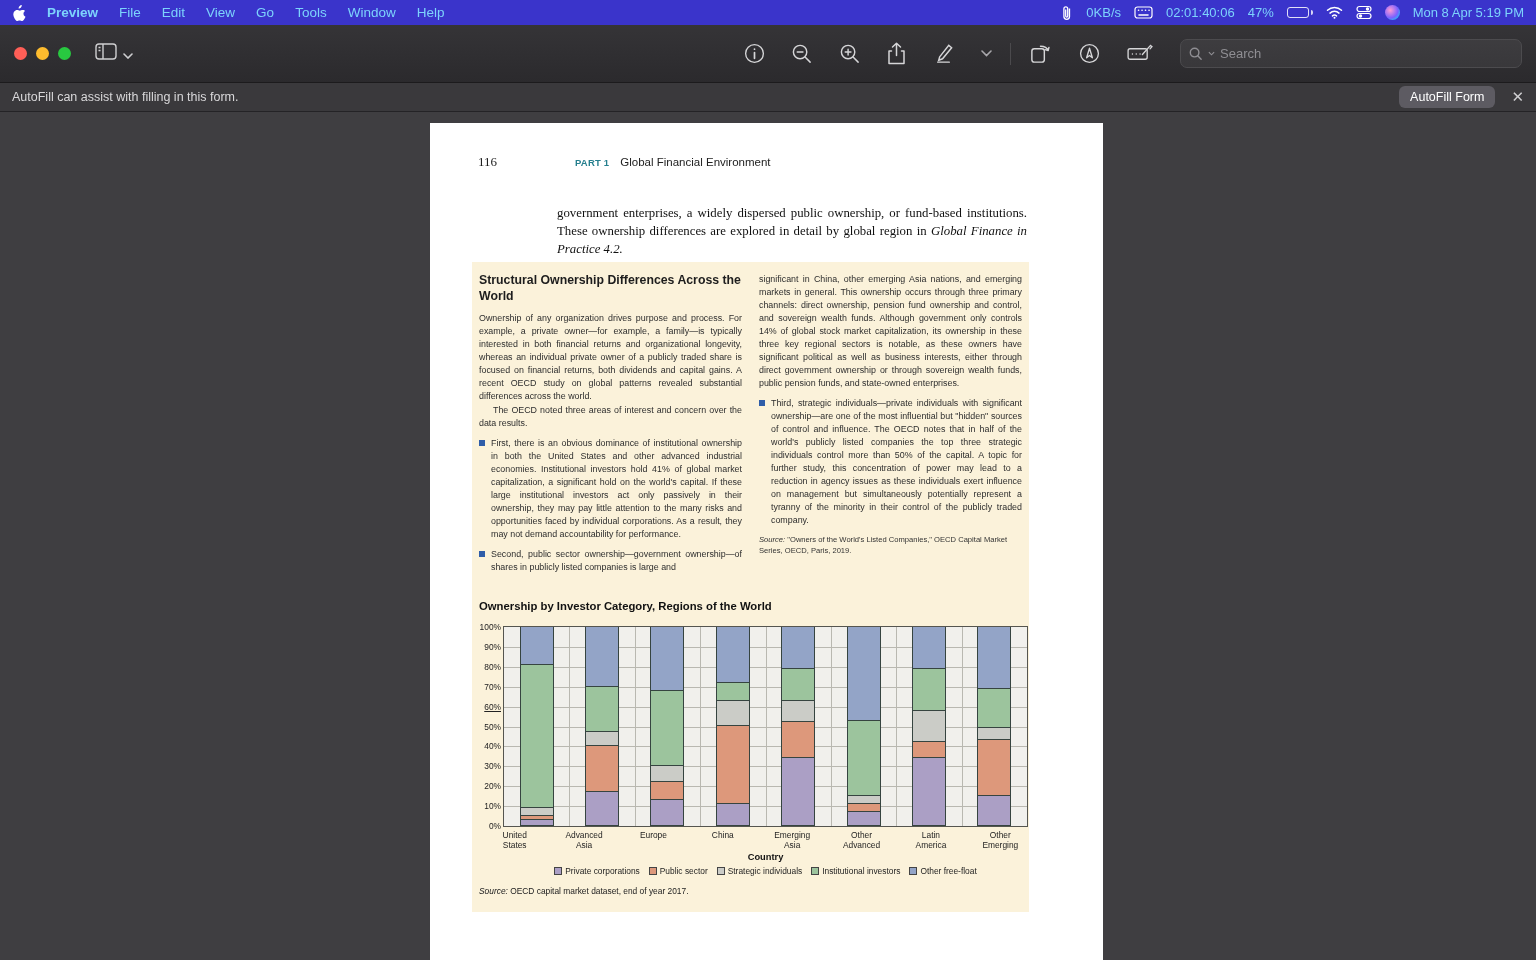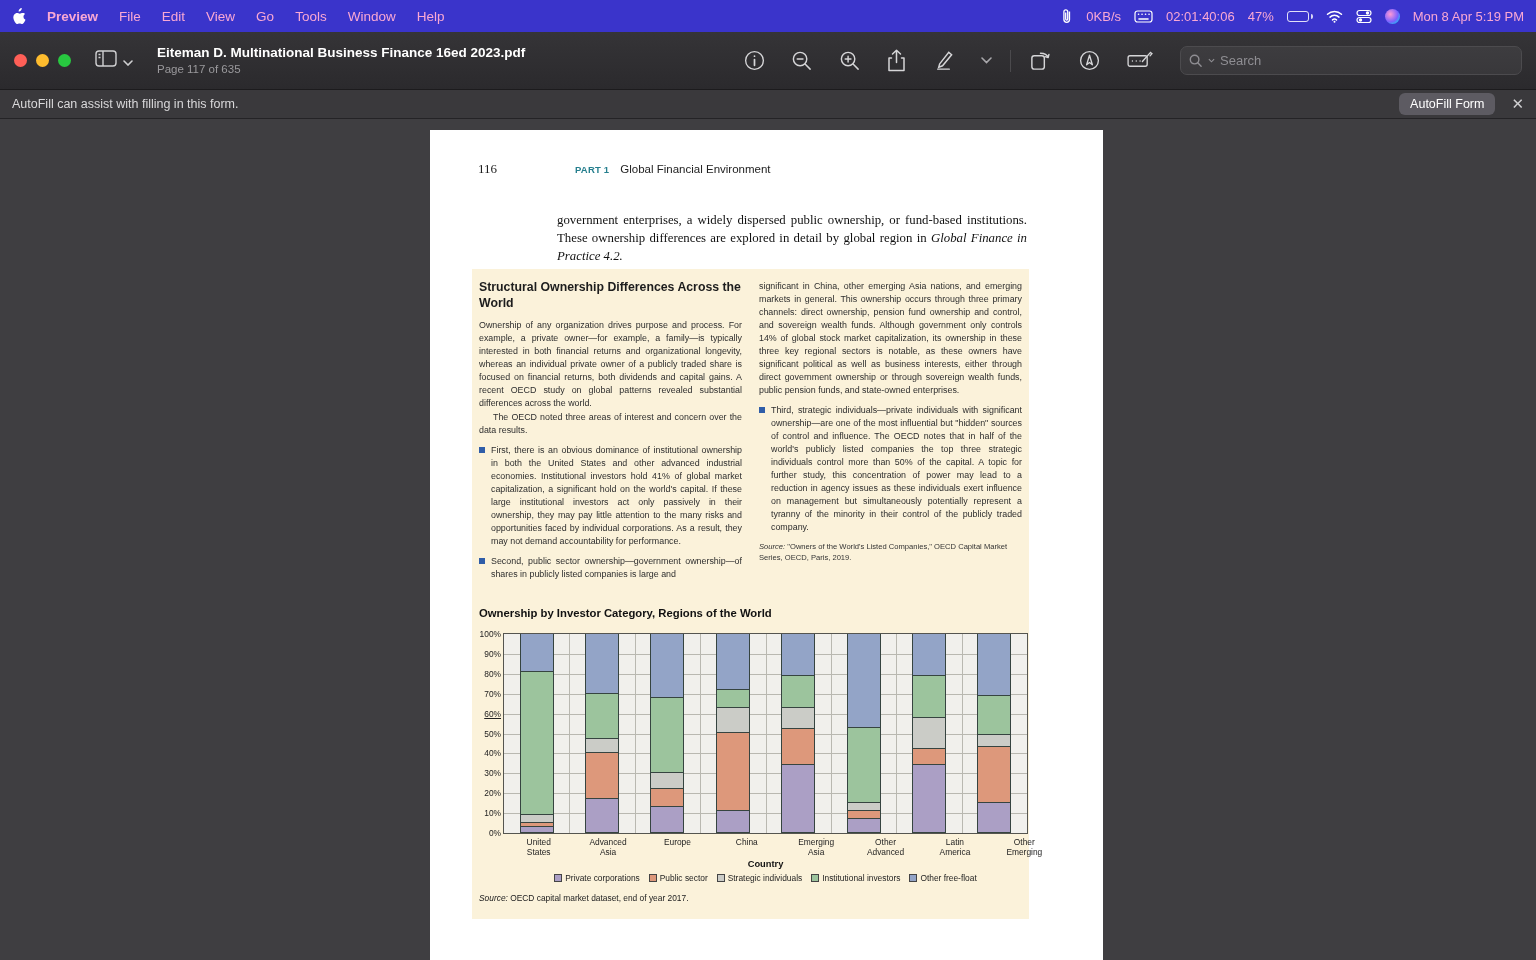--- a/index.html
+++ b/index.html
@@ -1,20 +1,20 @@
 <!DOCTYPE html>
 <html><head>
 <meta charset="utf-8">
 <style>
   * { margin:0; padding:0; box-sizing:border-box; }
   html,body { width:1536px; height:960px; overflow:hidden; background:#3f3e41;
               font-family:"Liberation Sans", sans-serif; }
 
   
-  .menubar { height:32px; background:#3a34cb; color:#f9a8d4; display:flex; align-items:center;
+  .menubar { height:25px; background:#3a34cb; color:#7dd3fc; display:flex; align-items:center;
              padding:0 12px; font-size:13.5px; }
   .menubar .left { display:flex; align-items:center; gap:21px; }
   .menu-item { cursor:default; }
   .app-name { font-weight:700; }
   .menubar .right { margin-left:auto; display:flex; align-items:center; gap:13px; font-size:13px; }
   .mb-icon { display:inline-flex; align-items:center; }
   .battery { display:inline-flex; align-items:center; gap:2px; }
   .battery .shell { width:22px; height:11px; border:1px solid rgba(255,255,255,.85); border-radius:3px; padding:1px; }
   .battery .lvl { height:100%; width:47%; background:#fff; border-radius:1px; }
   .battery .nub { width:2px; height:5px; background:rgba(255,255,255,.8); border-radius:0 2px 2px 0; }
@@ -81,21 +81,21 @@
           border:1px solid #55554f; }
   .hgrid { position:absolute; left:0; right:0; height:1px; background:#b9b8b0; }
   .vgrid { position:absolute; top:0; bottom:0; width:1px; background:#b9b8b0; }
   .ylab { position:absolute; right:100%; margin-right:3px; font-size:8.4px; color:#222; width:30px;
           text-align:right; white-space:nowrap; }
   .bars { position:absolute; inset:0; display:flex; }
   .slot { flex:1; display:flex; justify-content:center; }
   .bar { width:34px; height:100%; display:flex; flex-direction:column; border-left:1px solid #364440;
          border-right:1px solid #364440; }
   .seg { width:100%; border-bottom:1px solid #364440; }
-  .xlabels { display:flex; margin-left:40px; width:525px; margin-top:3px;gap:30px; }
+  .xlabels { display:flex; margin-left:16px; width:525px; margin-top:3px;gap:30px; }
   .xlab { flex:1; text-align:center; font-size:8.4px; color:#1e1e1e; }
   .xaxis-title { margin-left:24px; width:525px; text-align:center; font-weight:700; font-size:9.3px;
                  color:#111; margin-top:2px; }
   .legend { margin-left:24px; width:525px; display:flex; justify-content:center; gap:9px; margin-top:4px; }
   .leg-item { display:flex; align-items:center; gap:3px; font-size:8.4px; color:#1e1e1e; }
   .leg-sw { width:8px; height:8px; border:1px solid #444; }
   .chart-src { padding:10px 7px 0 7px; font-size:8.4px; color:#222; }
   .chart-src .lbl { font-style:italic; }
 </style>
 </head>
@@ -167,24 +167,20 @@
       <svg width="22" height="17" viewBox="0 0 22 17" fill="none" stroke="#cfcfd1" stroke-width="1.4">
         <rect x="1" y="1" width="20" height="15" rx="3"></rect>
         <path d="M8 1v15M3.5 4.5h2M3.5 7.5h2"></path>
       </svg>
     </span>
     <span>
       <svg width="10" height="6" viewBox="0 0 10 6" fill="none" stroke="#cfcfd1" stroke-width="1.6" stroke-linecap="round">
           <path d="M1 1l4 4 4-4"></path>
         </svg>
     </span>
-  </div>
-  <div class="titleblock">
-    <div class="t">Eiteman D. Multinational Business Finance 16ed 2023.pdf</div>
-    <div class="s">Page 117 of 635</div>
   </div>
   <div class="tools">
     <span>
       <svg width="21" height="21" viewBox="0 0 22 22" fill="none" stroke="#d6d6d8" stroke-width="1.4">
         <circle cx="11" cy="11" r="9.3"></circle>
           <path d="M11 10v6M11 6.3v.2" stroke-linecap="round" stroke-width="1.8"></path>
       </svg>
     </span>
     <span>
       <svg width="22" height="22" viewBox="0 0 23 23" fill="none" stroke="#d6d6d8" stroke-width="1.5" stroke-linecap="round">

